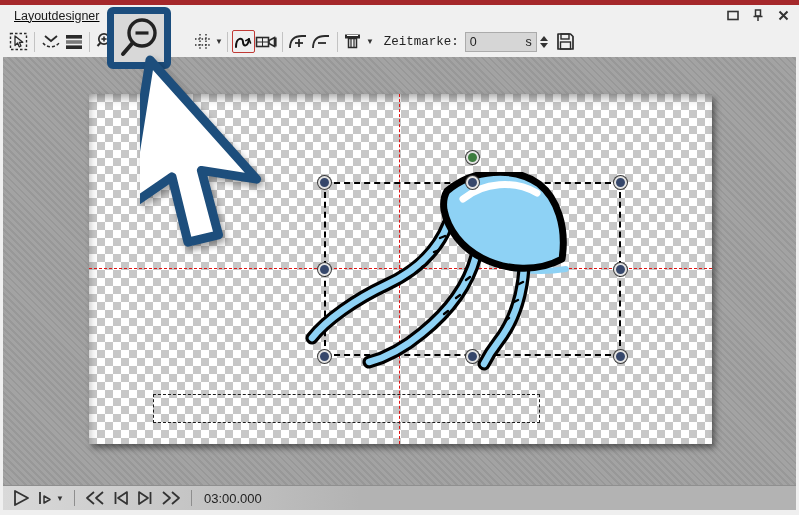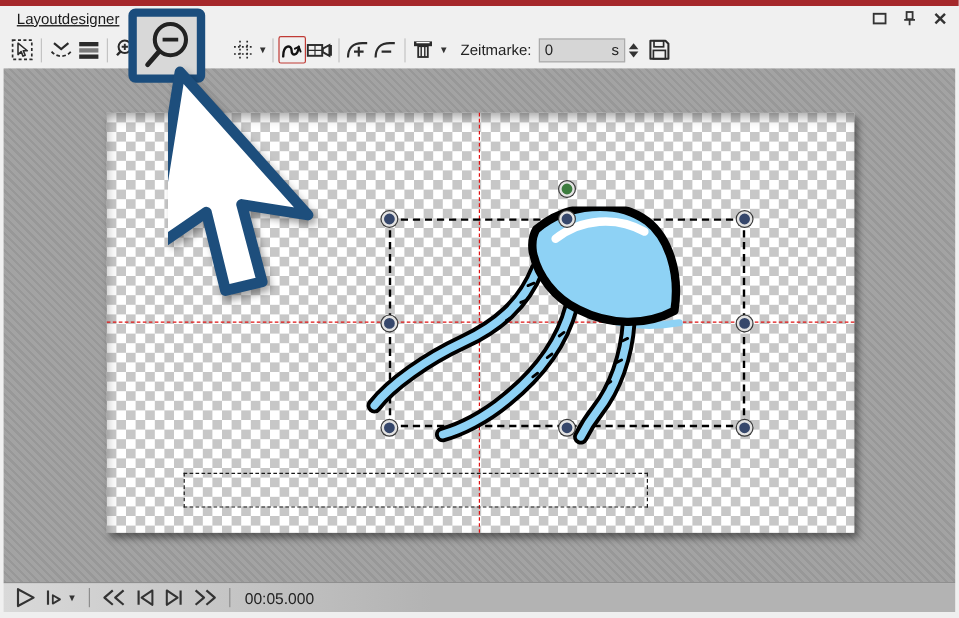--- a/index.html
+++ b/index.html
@@ -12,21 +12,21 @@
   .titlebar { position:absolute; left:0; top:5px; width:799px; height:21px; display:flex; align-items:center;text-decoration:underline; }
   .title { margin-left:14px; font-size:12.5px; color:#1a1a1a; }
   .win-controls { position:absolute; right:8px; top:0; height:21px; display:flex; gap:9px; align-items:center; }
   .win-btn { width:16px; height:16px; display:flex; align-items:center; justify-content:center; cursor:default; }
 
   .toolbar { position:absolute; left:0; top:26px; width:799px; height:31px; display:flex; align-items:center; }
   .tb { width:23px; height:23px; display:flex; align-items:center; justify-content:center; border:1px solid transparent; border-radius:2px; }
   .tb.red-active { border:1px solid #c03a35; }
   .tb-sep { width:1px; height:20px; background:#c3c3c3; margin:0 4px; }
   .caret { font-size:8px; color:#333; margin-left:1px; }
-  .tb-label { font-size:12.5px; color:#222; margin:0 6px 0 10px; }
+  .tb-label { font-size:12.5px; color:#222; margin:0 6px 0 10px;font-family:Liberation Mono, monospace; }
   .tm-field { display:flex; align-items:center; width:72px; height:20px; background:#d6d6d6; border:1px solid #ababab; padding:0 4px; }
   .tm-field input { flex:1; width:40px; border:none; background:transparent; font-family:"Liberation Sans",sans-serif; font-size:12.5px; color:#222; outline:none; }
   .tm-unit { font-size:12.5px; color:#222; margin-left:2px; }
   .spinner { display:flex; flex-direction:column; justify-content:center; margin-left:3px; gap:2px; }
   .spin-btn { width:0; height:0; border-left:4px solid transparent; border-right:4px solid transparent; }
   .spin-up { border-bottom:5px solid #333; }
   .spin-down { border-top:5px solid #333; }
 
   .workspace { position:absolute; left:3px; top:57px; width:793px; height:428px;
     background:repeating-linear-gradient(45deg,#989898 0 2px,#a3a3a3 2px 5px); }
@@ -326,17 +326,17 @@
       </span>
     </span>
     <span class="tr-btn">
       <span>
         <svg width="20" height="16" viewBox="0 0 20 16">
             <path d="M2 2 L9 8 L2 14 M11 2 L18 8 L11 14" fill="none" stroke="#333" stroke-width="1.8" stroke-linejoin="round"></path>
           </svg>
       </span>
     </span>
     <span class="tr-sep"></span>
-    <span class="time">00:05.000</span>
+    <span class="time">03:00.000</span>
   </div>
 
   <div class="bottom-strip"></div>
 </div>
 
 </body></html>

